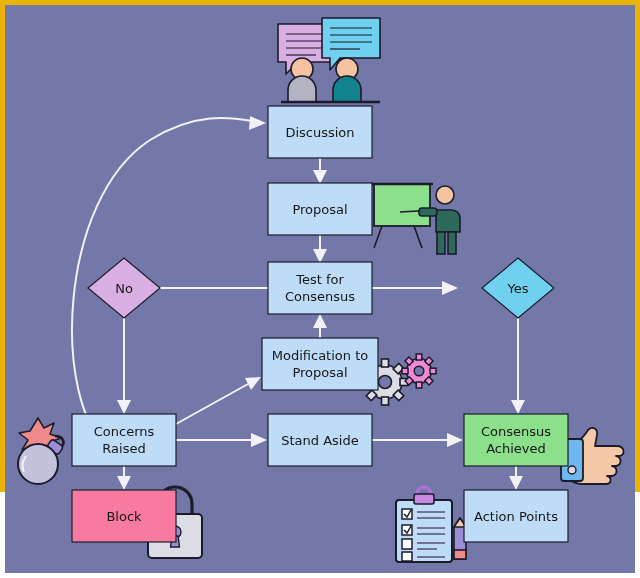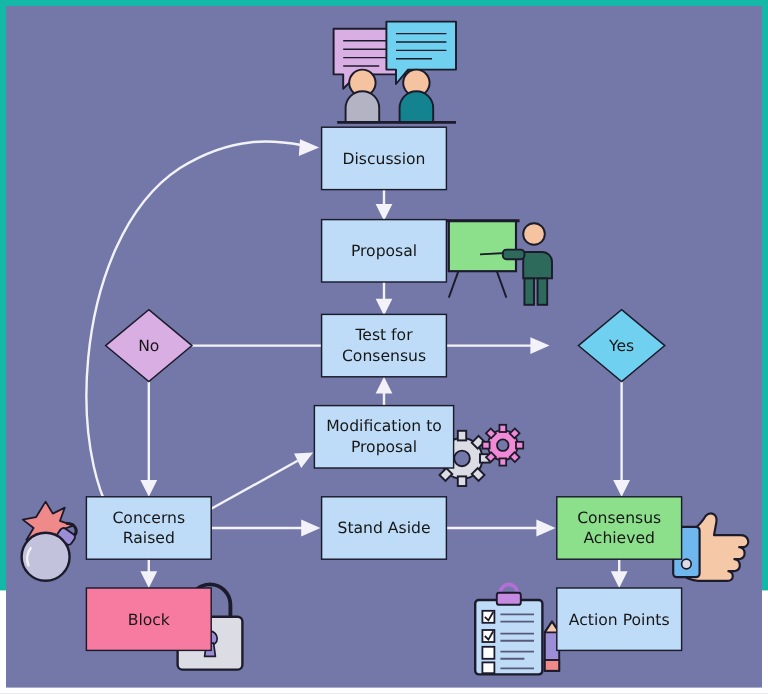--- a/index.html
+++ b/index.html
@@ -1,17 +1,17 @@
 <!DOCTYPE html>
 <html><head>
 <meta charset="utf-8">
 <style>
   html,body{margin:0;padding:0;background:#ffffff;}
   body{width:640px;height:578px;overflow:hidden;font-family:"DejaVu Sans",sans-serif;}
-  #canvas{position:relative;width:640px;height:492px;background:#14b8a6;}
+  #canvas{position:relative;width:640px;height:492px;background:#eab308;}
   #frame{position:absolute;left:5px;top:5px;width:630px;height:568px;background:#7478a8;}
   svg#flow{position:absolute;left:0;top:0;width:640px;height:578px;}
   .node-label{font-family:"DejaVu Sans",sans-serif;font-size:13px;fill:#161616;text-anchor:middle;dominant-baseline:middle;}
   .node-box{stroke:#1b1b2b;stroke-width:1.2;}
   .fill-blue{fill:#bedcf7;}
   .fill-green{fill:#8ce08c;}
   .fill-pink{fill:#f77ba0;}
   .fill-violet{fill:#d9aee3;}
   .fill-cyan{fill:#6fd0ef;}
   .edge{stroke:#f2f2f8;stroke-width:2;fill:none;}

